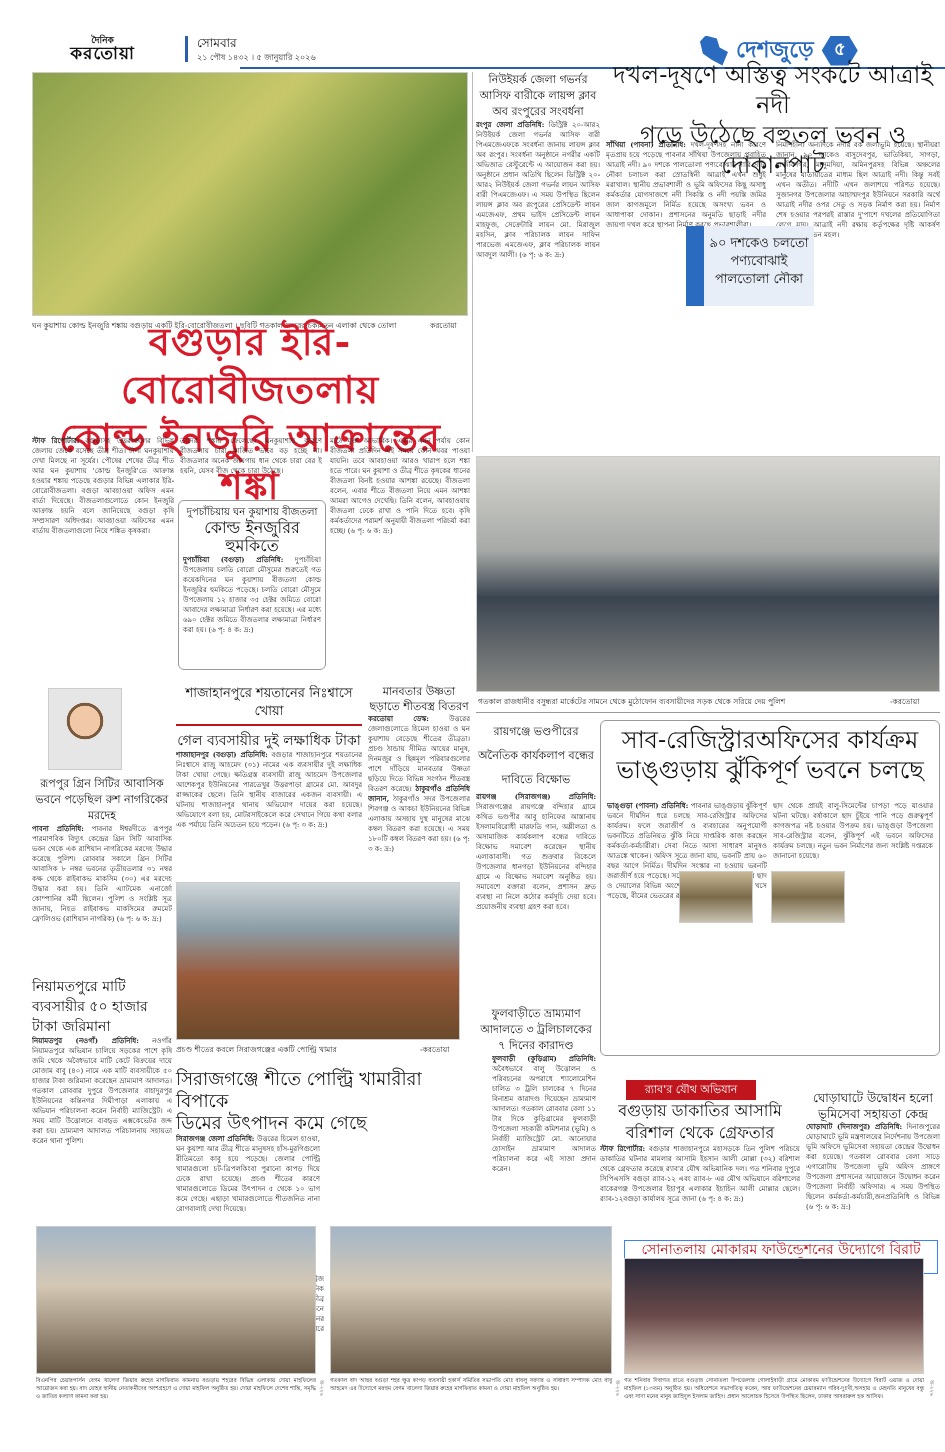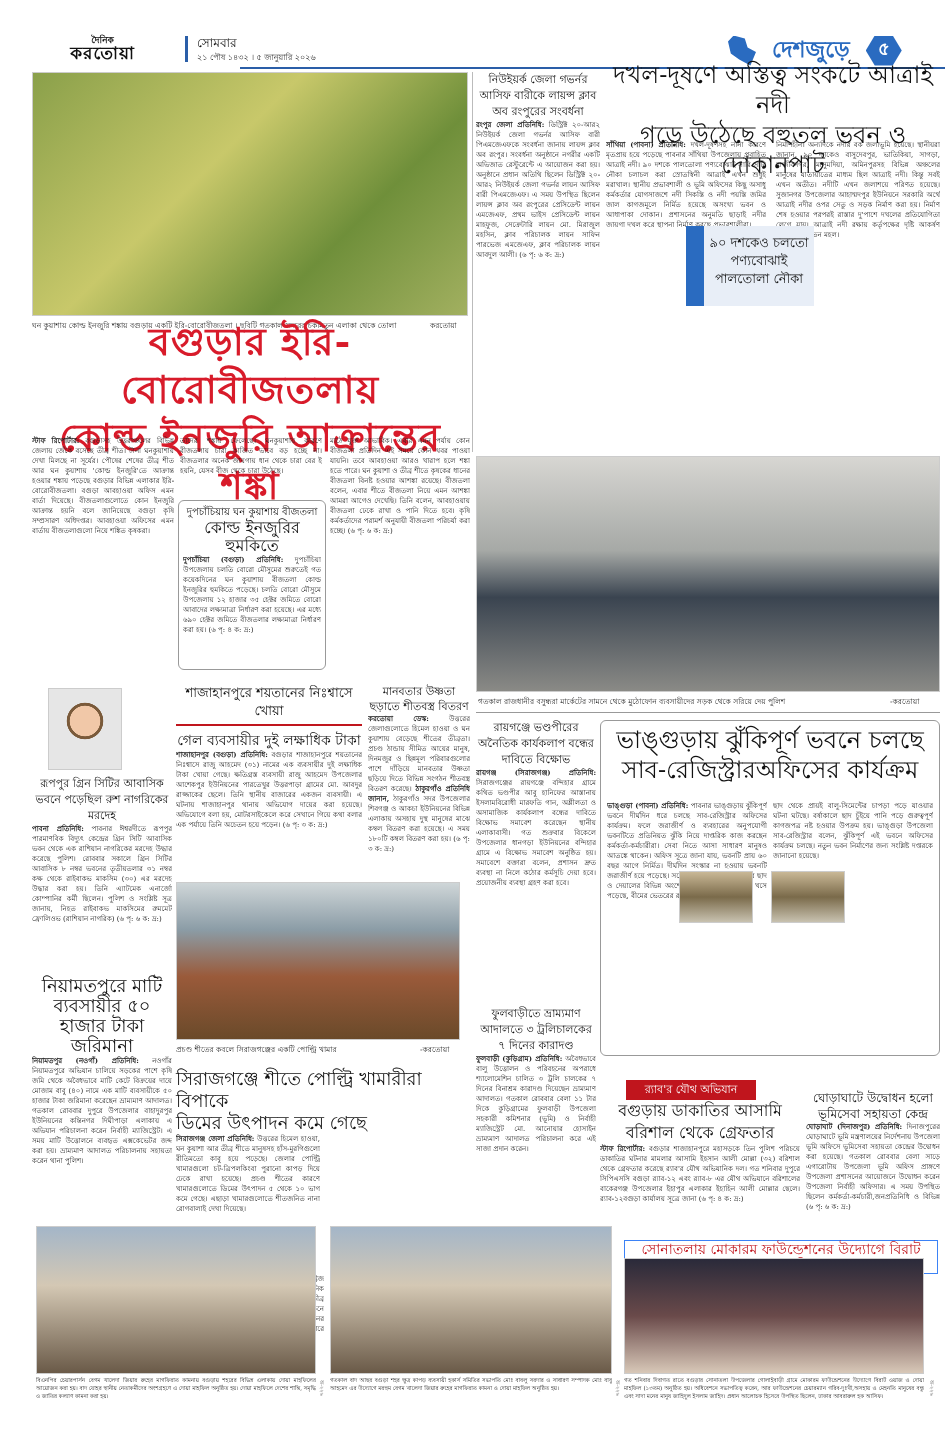--- a/index.html
+++ b/index.html
@@ -4,21 +4,21 @@
 <style>
   * { box-sizing: border-box; margin: 0; padding: 0; }
   body { width: 945px; height: 1452px; background: #ffffff; font-family: "DejaVu Serif", serif; color: #111; position: relative; overflow: hidden; }
   .abs { position: absolute; }
   .masthead-logo { left: 30px; top: 36px; width: 145px; height: 24px; text-align: center; }
   .masthead-logo .small { font-size: 9px; font-weight: bold; line-height: 9px; display:block; }
   .masthead-logo .big { font-size: 17px; font-weight: bold; line-height: 16px; display:block; letter-spacing: 1px; }
   .masthead-divider { left: 185px; top: 36px; width: 3px; height: 26px; background: #2a5ea8; }
   .masthead-day { left: 197px; top: 36px; font-size: 12px; line-height: 14px; }
   .masthead-date { left: 197px; top: 51px; font-size: 8px; color: #333; }
-  .section-title { left: 728px; top: 32px; color: #2a6bc0; font-size: 22px; font-weight: bold; display: flex; align-items: center; gap: 16px; }
+  .section-title { left: 700px; top: 32px; color: #2a6bc0; font-size: 22px; font-weight: bold; display: flex; align-items: center; gap: 8px; }
   .map-icon { width: 28px; height: 30px; background: #2a6bc0; clip-path: polygon(20% 0,60% 10%,70% 40%,100% 55%,80% 100%,40% 80%,10% 60%,0 20%); }
   .page-badge { width: 36px; height: 30px; background: #2a6bc0; color: #fff; display: flex; align-items: center; justify-content: center; clip-path: polygon(25% 0,75% 0,100% 50%,75% 100%,25% 100%,0 50%); font-size: 18px; }
   .rule-blue { left: 240px; top: 67px; width: 710px; height: 2px; background: #2a5ea8; }
 
   .photo { background: linear-gradient(135deg, #8aa04a, #c8c86a 40%, #6f8f3a 70%, #a2b060); border: 1px solid #ccc; }
   .photo.crowd { background: linear-gradient(180deg, #d7d6d2 0%, #a6a9a6 40%, #3a4450 60%, #8a8a86 100%); }
   .photo.chicken { background: linear-gradient(180deg, #cfd6d8 0%, #8b9ca6 30%, #9a5a3a 60%, #6a4a2a 100%); }
   .photo.face { background: radial-gradient(circle at 50% 40%, #f1c8a8 0 25%, #7a5a3a 26% 30%, #e6e6e6 31%); }
   .photo.building { background: linear-gradient(180deg, #c9b896, #7a6a4a 50%, #c8c2b0); }
   .photo.prayer { background: linear-gradient(180deg, #a4b6c8, #d4c8b4 40%, #6a5a48); }
@@ -122,21 +122,21 @@
 <div class="abs" style="left:32px;top:776px;width:140px;">
   <div class="hl" style="font-size:11px;line-height:16px;text-align:center;">রূপপুর গ্রিন সিটির আবাসিক ভবনে পড়েছিল রুশ নাগরিকের মরদেহ</div>
   <div class="body" style="height:170px;">
     <b>পাবনা প্রতিনিধি:</b>
     <span>পাবনার ঈশ্বরদীতে রূপপুর পারমাণবিক বিদ্যুৎ কেন্দ্রের গ্রিন সিটি আবাসিক ভবন থেকে এক রাশিয়ান নাগরিকের মরদেহ উদ্ধার করেছে পুলিশ। রোববার সকালে গ্রিন সিটির আবাসিক ৮ নম্বর ভবনের তৃতীয়তলার ৩১ নম্বর কক্ষ থেকে রাইবাকভ মাকসিম (৩০) এর মরদেহ উদ্ধার করা হয়। তিনি এ্যাটমেক এনার্জো কোম্পানির কর্মী ছিলেন। পুলিশ ও সংশ্লিষ্ট সূত্র জানায়, নিহত রাইবাকভ মাকসিমের রুমমেট ফ্রোলিওভ (রাশিয়ান নাগরিক)</span>
     <span>(৬ পৃ: ৬ ক: দ্র:)</span>
   </div>
 </div>
 
 <div class="abs" style="left:32px;top:976px;width:140px;">
-  <div class="hl" style="font-size:18px;line-height:20px;text-align:center;">নিয়ামতপুরে মাটি ব্যবসায়ীর ৫০ হাজার টাকা জরিমানা</div>
+  <div class="hl" style="font-size:14px;line-height:20px;text-align:left;">নিয়ামতপুরে মাটি ব্যবসায়ীর ৫০ হাজার টাকা জরিমানা</div>
   <div class="body" style="height:170px;">
     <b>নিয়ামতপুর (নওগাঁ) প্রতিনিধি:</b>
     <span>নওগাঁর নিয়ামতপুরে অভিযান চালিয়ে সড়কের পাশে কৃষি জমি থেকে অবৈধভাবে মাটি কেটে বিক্রয়ের দায়ে মোজাম বাবু (৪০) নামে এক মাটি ব্যবসায়ীকে ৫০ হাজার টাকা জরিমানা করেছেন ভ্রাম্যমাণ আদালত। গতকাল রোববার দুপুরে উপজেলার বাহাদুরপুর ইউনিয়নের কন্তিনগর দিঘীপাড়া এলাকায় এ অভিযান পরিচালনা করেন নির্বাহী ম্যাজিস্ট্রেট। এ সময় মাটি উত্তোলনে ব্যবহৃত এক্সকেভেটর জব্দ করা হয়। ভ্রাম্যমাণ আদালত পরিচালনায় সহায়তা করেন থানা পুলিশ।</span>
   </div>
 </div>
 
 <div class="abs" style="left:176px;top:684px;width:186px;">
   <div class="hl" style="font-size:13px;line-height:18px;">শাজাহানপুরে শয়তানের নিঃশ্বাসে খোয়া</div>
   <div class="red-rule" style="margin:4px 0;"></div>
   <div class="hl" style="font-size:14px;line-height:20px;">গেল ব্যবসায়ীর দুই লক্ষাধিক টাকা</div>
@@ -155,44 +155,44 @@
   <div class="body" style="height:150px;">
     <b>করতোয়া ডেস্ক:</b>
     <span>উত্তরের জেলাগুলোতে হিমেল হাওয়া ও ঘন কুয়াশায় বেড়েছে শীতের তীব্রতা। প্রচণ্ড ঠান্ডায় সীমিত আয়ের মানুষ, দিনমজুর ও ছিন্নমূল পরিবারগুলোর পাশে দাঁড়িয়ে মানবতার উষ্ণতা ছড়িয়ে দিতে বিভিন্ন সংগঠন শীতবস্ত্র বিতরণ করেছে।</span>
     <b>ঠাকুরগাঁও প্রতিনিধি জানান,</b>
     <span>ঠাকুরগাঁও সদর উপজেলার শিবগঞ্জ ও আকচা ইউনিয়নের বিভিন্ন এলাকায় অসহায় দুস্থ মানুষের মাঝে কম্বল বিতরণ করা হয়েছে। এ সময় ১৮০টি কম্বল বিতরণ করা হয়।</span>
     <span>(৬ পৃ: ৩ ক: দ্র:)</span>
   </div>
 </div>
 
 <div class="abs" style="left:476px;top:720px;width:120px;">
-  <div class="hl" style="font-size:11px;line-height:16px;">রায়গঞ্জে ভণ্ডপীরের অনৈতিক কার্যকলাপ বন্ধের দাবিতে বিক্ষোভ</div>
+  <div class="hl" style="font-size:11px;line-height:24px;">রায়গঞ্জে ভণ্ডপীরের অনৈতিক কার্যকলাপ বন্ধের দাবিতে বিক্ষোভ</div>
   <div class="body" style="height:230px;">
     <b>রায়গঞ্জ (সিরাজগঞ্জ) প্রতিনিধি:</b>
     <span>সিরাজগঞ্জের রায়গঞ্জে বন্দিহার গ্রামে কথিত ভণ্ডপীর আবু হানিফের আস্তানায় ইসলামবিরোধী মারফতি গান, অশ্লীলতা ও অসামাজিক কার্যকলাপ বন্ধের দাবিতে বিক্ষোভ সমাবেশ করেছেন স্থানীয় এলাকাবাসী। গত শুক্রবার বিকেলে উপজেলার ধানগড়া ইউনিয়নের বন্দিহার গ্রামে এ বিক্ষোভ সমাবেশ অনুষ্ঠিত হয়। সমাবেশে বক্তারা বলেন, প্রশাসন দ্রুত ব্যবস্থা না নিলে কঠোর কর্মসূচি দেয়া হবে। প্রয়োজনীয় ব্যবস্থা গ্রহণ করা হবে।</span>
   </div>
 </div>
 
 <div class="abs box" style="left:600px;top:720px;width:340px;height:336px;padding:4px;">
+  <div class="hl-big">সাব-রেজিস্ট্রারঅফিসের কার্যক্রম</div>
   <div class="hl-big">ভাঙ্গুড়ায় ঝুঁকিপূর্ণ ভবনে চলছে</div>
-  <div class="hl-big">সাব-রেজিস্ট্রারঅফিসের কার্যক্রম</div>
   <div class="abs body" style="left:6px;top:80px;width:160px;height:250px;">
     <b>ভাঙ্গুড়া (পাবনা) প্রতিনিধি:</b>
     <span>পাবনার ভাঙ্গুড়ায় ঝুঁকিপূর্ণ ভবনে দীর্ঘদিন ধরে চলছে সাব-রেজিস্ট্রার অফিসের কার্যক্রম। ফলে জরাজীর্ণ ও ব্যবহারের অনুপযোগী ভবনটিতে প্রতিনিয়ত ঝুঁকি নিয়ে দাপ্তরিক কাজ করছেন কর্মকর্তা-কর্মচারীরা। সেবা নিতে আসা সাধারণ মানুষও আতঙ্কে থাকেন। অফিস সূত্রে জানা যায়, ভবনটি প্রায় ৬০ বছর আগে নির্মিত। দীর্ঘদিন সংস্কার না হওয়ায় ভবনটি জরাজীর্ণ হয়ে পড়েছে। সরেজমিনে দেখা যায়, ভবনের ছাদ ও দেয়ালের বিভিন্ন অংশে বড় বড় ফাটল। প্লাস্টার খসে পড়েছে, বীমের ভেতরের রড বেরিয়ে এসেছে।</span>
   </div>
   <div class="abs photo building" style="left:78px;top:150px;width:74px;height:52px;"></div>
   <div class="abs photo building" style="left:170px;top:150px;width:74px;height:52px;"></div>
   <div class="abs body" style="left:172px;top:80px;width:160px;height:250px;">
     <span>ছাদ থেকে প্রায়ই বালু-সিমেন্টের চাপড়া পড়ে যাওয়ার ঘটনা ঘটছে। বর্ষাকালে ছাদ চুঁইয়ে পানি পড়ে গুরুত্বপূর্ণ কাগজপত্র নষ্ট হওয়ার উপক্রম হয়। ভাঙ্গুড়া উপজেলা সাব-রেজিস্ট্রার বলেন, ঝুঁকিপূর্ণ এই ভবনে অফিসের কার্যক্রম চলছে। নতুন ভবন নির্মাণের জন্য সংশ্লিষ্ট দপ্তরকে জানানো হয়েছে।</span>
   </div>
 </div>
 
 <div class="abs" style="left:476px;top:1006px;width:120px;">
   <div class="hl" style="font-size:11px;line-height:16px;">ফুলবাড়ীতে ভ্রাম্যমাণ আদালতে ৩ ট্রলিচালকের ৭ দিনের কারাদণ্ড</div>
-  <div class="body" style="height:200px;">
+  <div class="body" style="height:200px;margin-left:16px;">
     <b>ফুলবাড়ী (কুড়িগ্রাম) প্রতিনিধি:</b>
     <span>অবৈধভাবে বালু উত্তোলন ও পরিবহনের অপরাধে শ্যালোমেশিন চালিত ৩ ট্রলি চালকের ৭ দিনের বিনাশ্রম কারাদণ্ড দিয়েছেন ভ্রাম্যমাণ আদালত। গতকাল রোববার বেলা ১১ টার দিকে কুড়িগ্রামের ফুলবাড়ী উপজেলা সহকারী কমিশনার (ভূমি) ও নির্বাহী ম্যাজিস্ট্রেট মো. আনোয়ার হোসাইন ভ্রাম্যমাণ আদালত পরিচালনা করে এই সাজা প্রদান করেন।</span>
   </div>
 </div>
 
 <div class="abs" style="left:176px;top:1068px;width:296px;">
   <div class="hl-med">সিরাজগঞ্জে শীতে পোল্ট্রি খামারীরা বিপাকে</div>
   <div class="hl-med">ডিমের উৎপাদন কমে গেছে</div>
   <div class="body" style="display:inline-block;width:144px;height:140px;vertical-align:top;">
     <b>সিরাজগঞ্জ জেলা প্রতিনিধি:</b>

